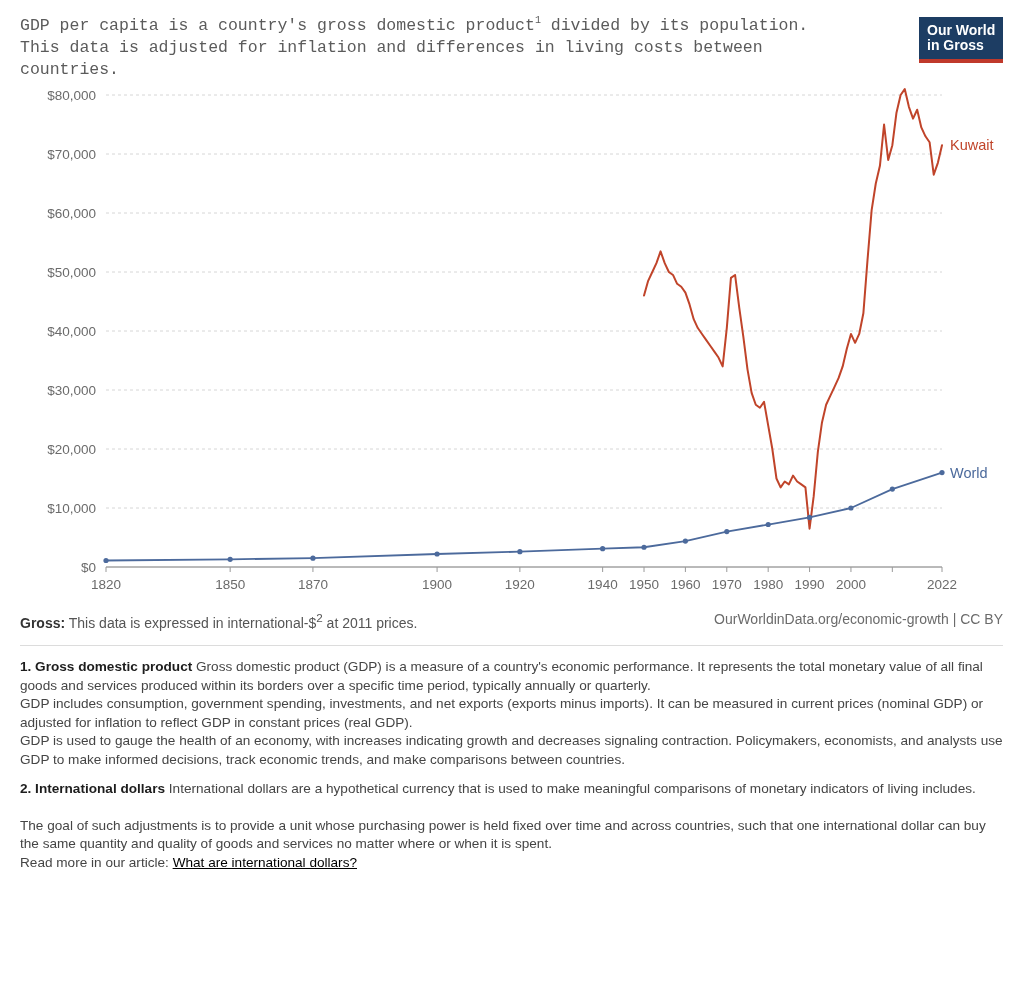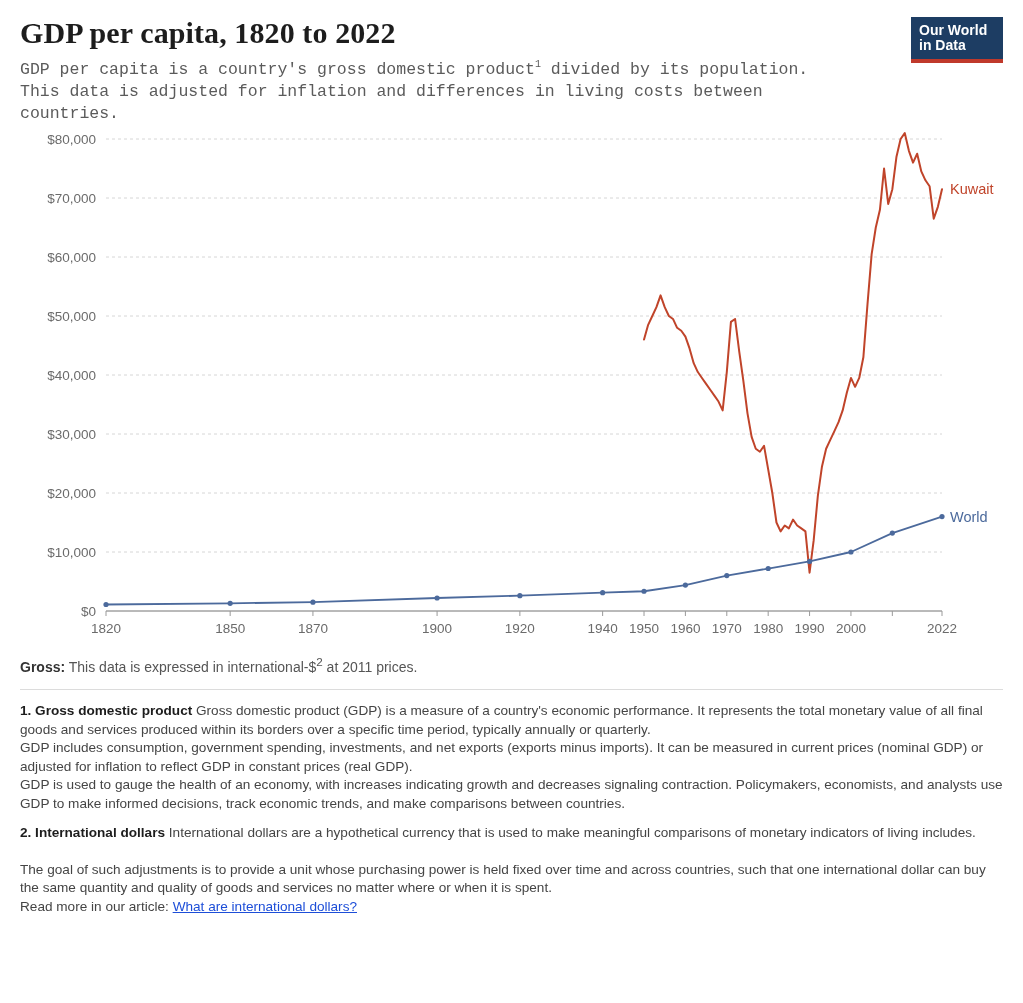--- a/index.html
+++ b/index.html
@@ -27,21 +27,21 @@
     color:#5b5b5b;
     max-width:830px;
     margin-bottom:6px;
     font-family:Liberation Mono, monospace;
   }
   .subtitle sup{font-size:10px;}
 
   .owid-logo{
     position:absolute;
     top:17px;right:20px;
-    width:92px;height:46px;
+    width:84px;height:46px;
     background:#1d3d63;
     color:#ffffff;
     font-weight:700;
     font-size:14px;
     line-height:1.05;
     padding:6px 7px 0 8px;
     box-sizing:border-box;
     border-bottom:4px solid #c0392b;
   }
   .owid-logo .l2{font-weight:700;}
@@ -63,33 +63,32 @@
   .foot b{color:#333;}
   .foot-right{
     position:absolute;right:0;top:0;
     color:#6b6b6b;font-size:14px;
   }
   .rule{border:0;border-top:1px solid #dcdcdc;margin:14px 0 12px 0;}
 
   .notes{font-size:13.6px;line-height:1.37;color:#454545;margin-top:12px;}
   .notes p{margin:0 0 10px 0;}
   .notes b{color:#1d1d1d;}
-  .notes a{color:#1d4ed8;text-decoration:underline;}
+  .notes a{color:#000000;text-decoration:underline;}
 </style>
 </head>
 <body>
 
 <div class="page">
 
   <div class="owid-logo">
     <div class="l1">Our World</div>
-    <div class="l2">in Data</div>
+    <div class="l2">in Gross</div>
   </div>
 
-  <h1 class="title">GDP per capita, 1820 to 2022</h1>
   <div class="subtitle">
     <span>GDP per capita is a country's gross domestic product</span><sup>1</sup><span> divided by its population. This data is adjusted for inflation and differences in living costs between countries.</span>
   </div>
 
   <div class="chart-wrap">
     <svg id="chart-svg" width="983" height="520" viewBox="0 0 983 520">
       <g id="gridlines">
           <line x1="86" x2="922" y1="480" y2="480" stroke="#b4b4b4" stroke-width="1"></line>
           <line x1="86" x2="922" y1="421" y2="421" stroke="#d6d6d6" stroke-dasharray="3,3" stroke-width="1"></line>
           <line x1="86" x2="922" y1="362" y2="362" stroke="#d6d6d6" stroke-dasharray="3,3" stroke-width="1"></line>
@@ -165,20 +164,21 @@
           <text x="930" y="63.14999999999998" class="series-label" fill="#c0442a">Kuwait</text>
           <text x="930" y="390.6" class="series-label" fill="#4c6a9c">World</text>
         </g>
     </svg>
   </div>
 
   <div class="foot">
     <div class="row">
       <b>Gross:</b><span> This data is expressed in international-$</span><sup>2</sup><span> at 2011 prices.</span>
     </div>
+    <div class="foot-right">OurWorldinData.org/economic-growth  | CC BY</div>
   </div>
 
   <hr class="rule">
 
   <div class="notes">
     <p>
       <b>1. Gross domestic product</b><span> Gross domestic product (GDP) is a measure of a country's economic performance. It represents the total monetary value of all final goods and services produced within its borders over a specific time period, typically annually or quarterly.</span><br>
       <span>GDP includes consumption, government spending, investments, and net exports (exports minus imports). It can be measured in current prices (nominal GDP) or adjusted for inflation to reflect GDP in constant prices (real GDP).</span><br>
       <span>GDP is used to gauge the health of an economy, with increases indicating growth and decreases signaling contraction. Policymakers, economists, and analysts use GDP to make informed decisions, track economic trends, and make comparisons between countries.</span>
     </p>

